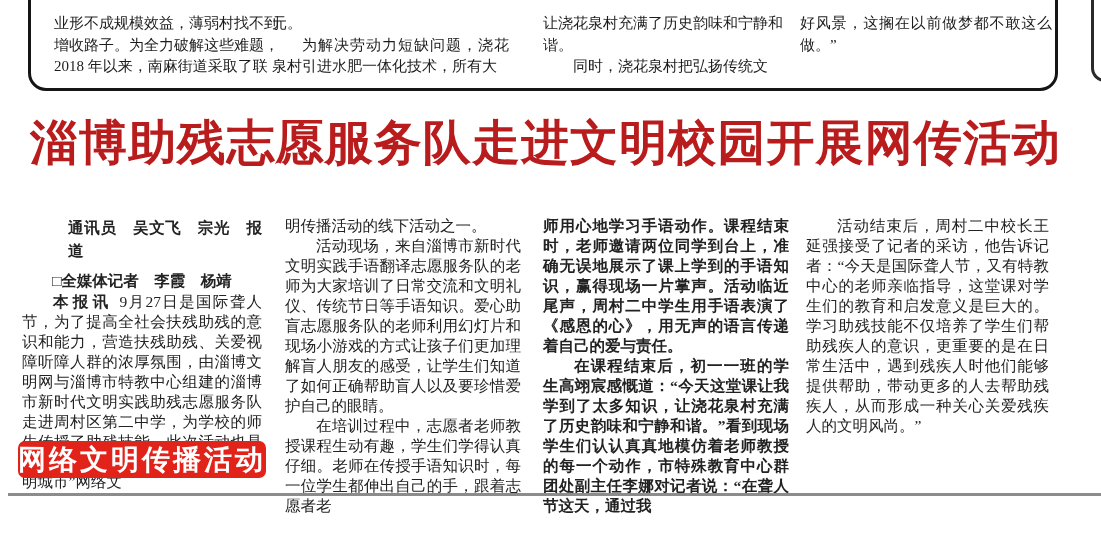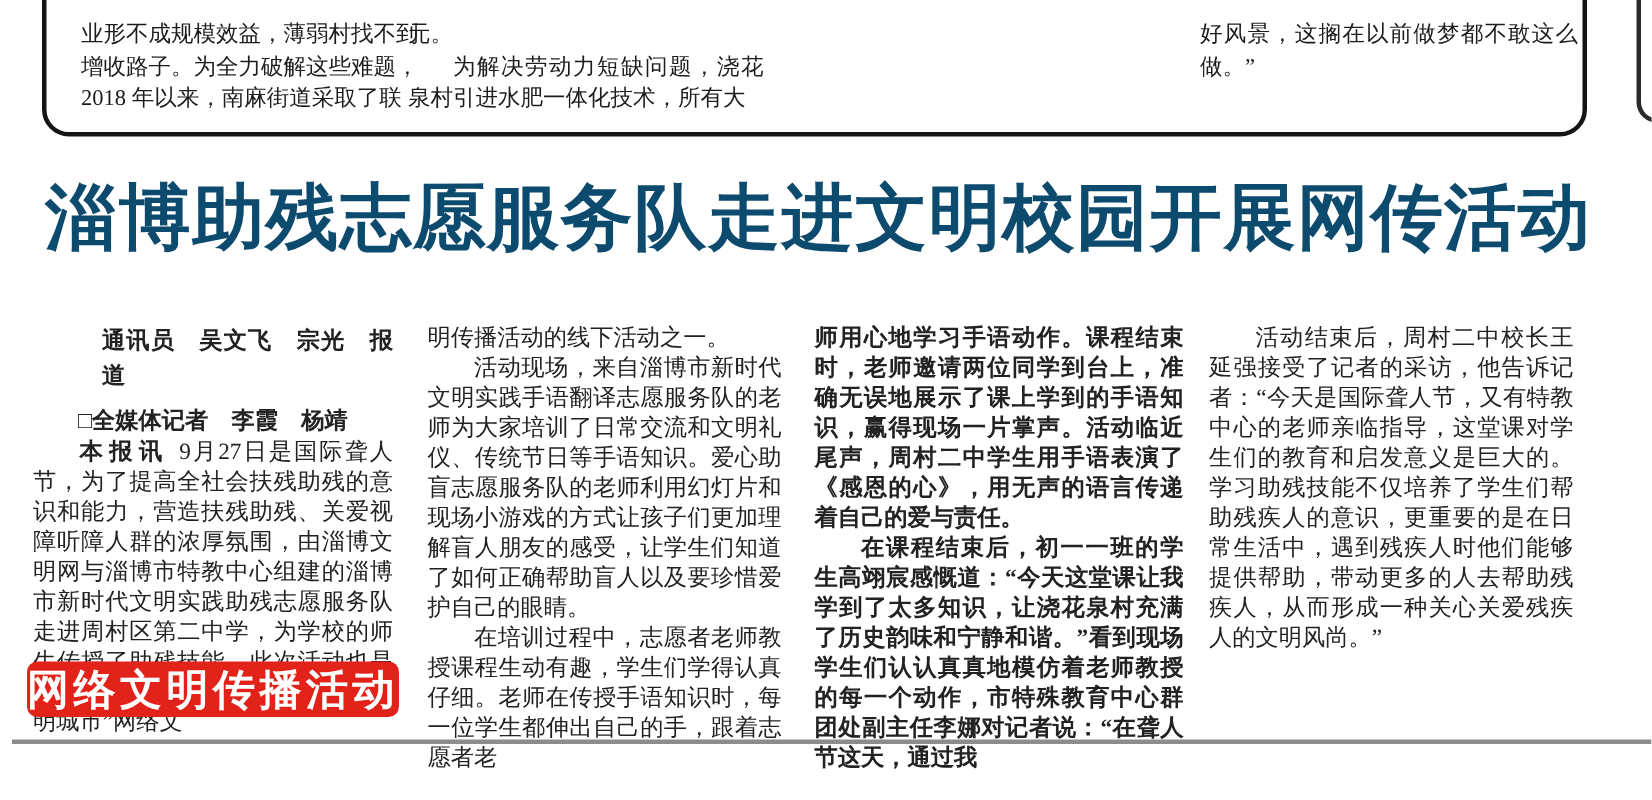--- a/index.html
+++ b/index.html
@@ -24,22 +24,22 @@
   .tcolC{left:512px;width:240px;}
   .tcolD{left:769px;width:252px;}
   
   .edge-fragment{
     position:absolute;left:1091px;top:-24px;width:40px;height:100px;
     border:3px solid #2a2a2a;border-radius:14px;background:transparent;
   }
   
   .headline{
     position:absolute;left:30px;top:114px;width:1030px;height:66px;margin:0;
-    font-family:Liberation Sans, sans-serif;
-    font-weight:800;font-size:48px;line-height:64px;color:#0c4a6e;
+    font-family:Liberation Mono, monospace;
+    font-weight:800;font-size:48px;line-height:64px;color:#b91c1c;
     text-align:justify;text-align-last:justify;text-justify:inter-ideograph;
     white-space:nowrap;letter-spacing:0px;
   }
   
   .bcol{position:absolute;top:216px;font-size:15.5px;line-height:20px;
     text-align:justify;text-justify:inter-ideograph;color:#222;}
   .bcol p{margin:0;}
   .bcol p.indent{text-indent:2em;}
   .bcol1{left:22px;width:240px;}
   .bcol2{left:285px;width:236px;}
@@ -72,20 +72,24 @@
 <div>
 
   <div class="top-box">
     <div class="tcol tcolA">
         <p class="">业形不成规模效益，薄弱村找不到增收路子。为全力破解这些难题，2018 年以来，南麻街道采取了联</p>
       </div>
     <div class="tcol tcolB">
         <p class="">元。</p>
         <p class="indent">为解决劳动力短缺问题，浇花泉村引进水肥一体化技术，所有大</p>
       </div>
+    <div class="tcol tcolC">
+        <p class="">让浇花泉村充满了历史韵味和宁静和谐。</p>
+        <p class="indent">同时，浇花泉村把弘扬传统文</p>
+      </div>
     <div class="tcol tcolD">
         <p class="">好风景，这搁在以前做梦都不敢这么做。”</p>
       </div>
   </div>
   <div class="edge-fragment"></div>
 
   <h1 class="headline">淄博助残志愿服务队走进文明校园开展网传活动</h1>
 
   <div class="bcol bcol1">
     <div class="byline byline2">通讯员　吴文飞　宗光　报道</div>

